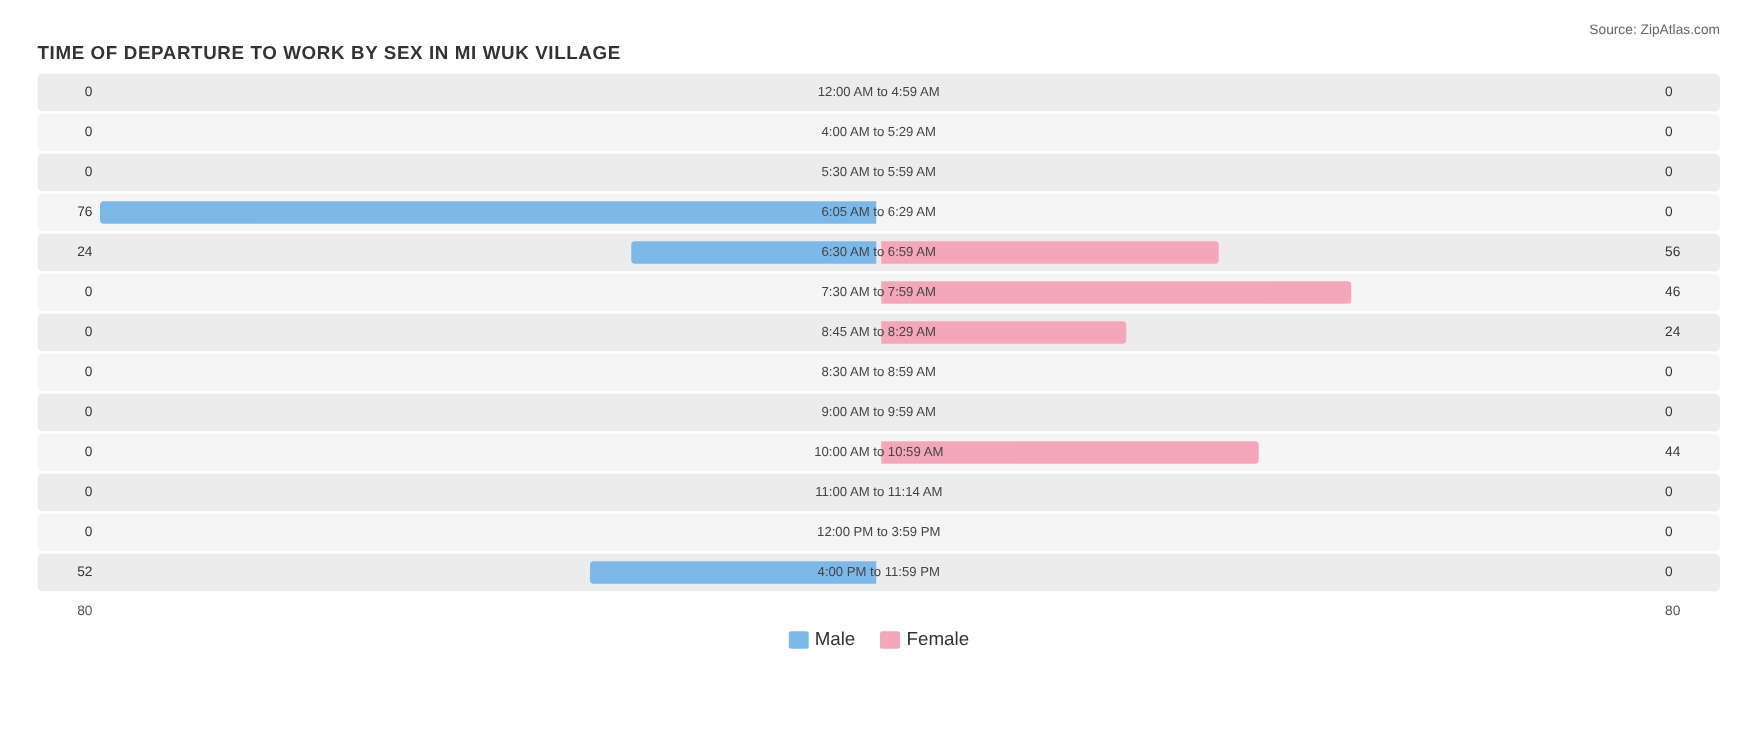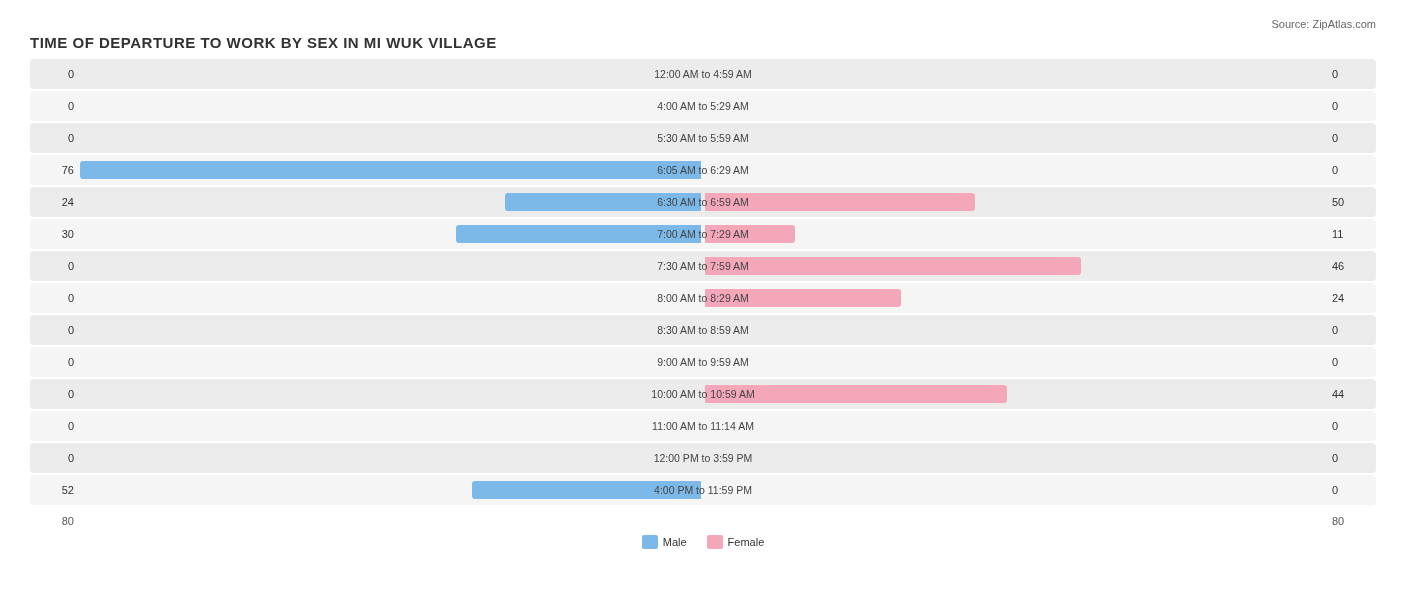--- a/index.html
+++ b/index.html
@@ -113,21 +113,21 @@
       display: flex;
       justify-content: center;
       align-items: center;
       margin-top: 8px;
       gap: 20px;
     }
     .legend-item {
       display: flex;
       align-items: center;
       gap: 5px;
-      font-size: 11px;
+      font-size: 15px;
       color: #333;
     }
     .legend-box {
       width: 16px;
       height: 14px;
       border-radius: 2px;
     }
     .axis-row {
       display: flex;
       align-items: flex-end;
@@ -206,51 +206,38 @@
         <div class="left-val">24</div>
         <div class="bars-center">
           <div class="male-side">
             <div class="bar-male" style="width: 31.5789%;"></div>
           </div>
           <div class="label-center">6:30 AM to 6:59 AM</div>
           <div class="female-side">
             <div class="bar-female" style="width: 43.4211%;"></div>
           </div>
         </div>
-        <div class="right-val">50</div>
-      </div>
-      <div class="row">
-        <div class="left-val">30</div>
-        <div class="bars-center">
-          <div class="male-side">
-            <div class="bar-male" style="width: 39.4737%;"></div>
-          </div>
-          <div class="label-center">7:00 AM to 7:29 AM</div>
-          <div class="female-side">
-            <div class="bar-female" style="width: 14.4737%;"></div>
-          </div>
-        </div>
-        <div class="right-val">11</div>
+        <div class="right-val">56</div>
       </div>
       <div class="row">
         <div class="left-val">0</div>
         <div class="bars-center">
           <div class="male-side"></div>
           <div class="label-center">7:30 AM to 7:59 AM</div>
           <div class="female-side">
             <div class="bar-female" style="width: 60.5263%;"></div>
           </div>
         </div>
         <div class="right-val">46</div>
       </div>
       <div class="row">
         <div class="left-val">0</div>
         <div class="bars-center">
           <div class="male-side"></div>
-          <div class="label-center">8:00 AM to 8:29 AM</div>
+          <div class="label-center">8:45 AM to 8:29 AM</div>
           <div class="female-side">
             <div class="bar-female" style="width: 31.5789%;"></div>
           </div>
         </div>
         <div class="right-val">24</div>
       </div>
       <div class="row">
         <div class="left-val">0</div>
         <div class="bars-center">
           <div class="male-side"></div>

